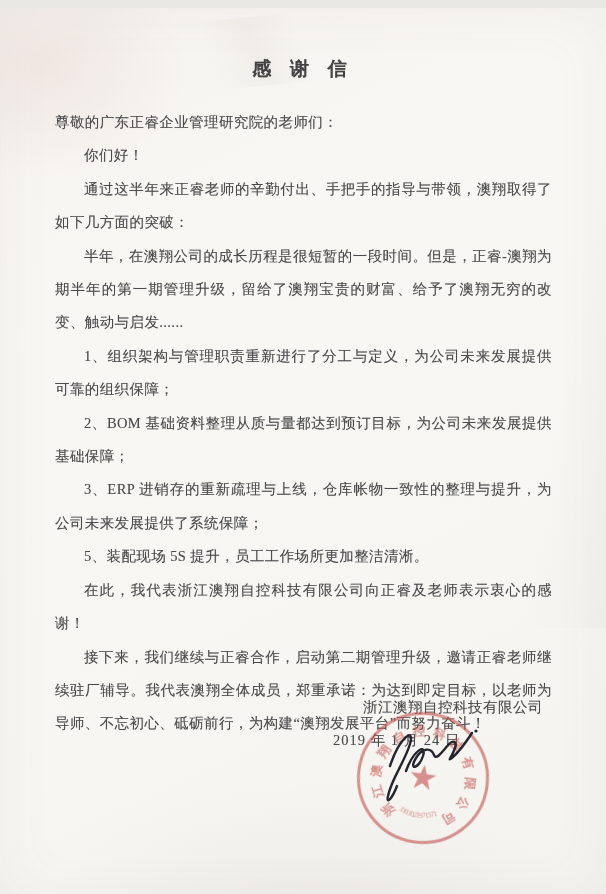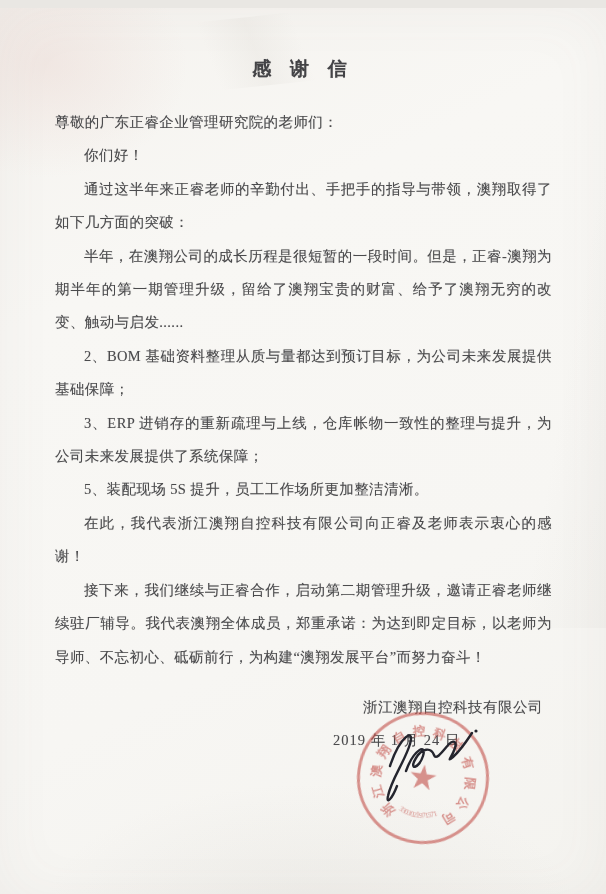--- a/index.html
+++ b/index.html
@@ -133,20 +133,21 @@
   <div class="texture tex-4"></div>
 
   <h1 class="title">感 谢 信</h1>
 
   <div class="letter-body">
     <p class="salutation">尊敬的广东正睿企业管理研究院的老师们：</p>
     <p class="greeting">你们好！</p>
     <div>
         <p class="para">通过这半年来正睿老师的辛勤付出、手把手的指导与带领，澳翔取得了如下几方面的突破：</p>
         <p class="para">半年，在澳翔公司的成长历程是很短暂的一段时间。但是，正睿-澳翔为期半年的第一期管理升级，留给了澳翔宝贵的财富、给予了澳翔无穷的改变、触动与启发......</p>
+        <p class="para">1、组织架构与管理职责重新进行了分工与定义，为公司未来发展提供可靠的组织保障；</p>
         <p class="para">2、BOM 基础资料整理从质与量都达到预订目标，为公司未来发展提供基础保障；</p>
         <p class="para">3、ERP 进销存的重新疏理与上线，仓库帐物一致性的整理与提升，为公司未来发展提供了系统保障；</p>
         <p class="para">5、装配现场 5S 提升，员工工作场所更加整洁清淅。</p>
         <p class="para">在此，我代表浙江澳翔自控科技有限公司向正睿及老师表示衷心的感谢！</p>
         <p class="para">接下来，我们继续与正睿合作，启动第二期管理升级，邀请正睿老师继续驻厂辅导。我代表澳翔全体成员，郑重承诺：为达到即定目标，以老师为导师、不忘初心、砥砺前行，为构建“澳翔发展平台”而努力奋斗！</p>
       </div>
   </div>
 
   <div class="sig-block">
     <div class="sig-company">浙江澳翔自控科技有限公司</div>

